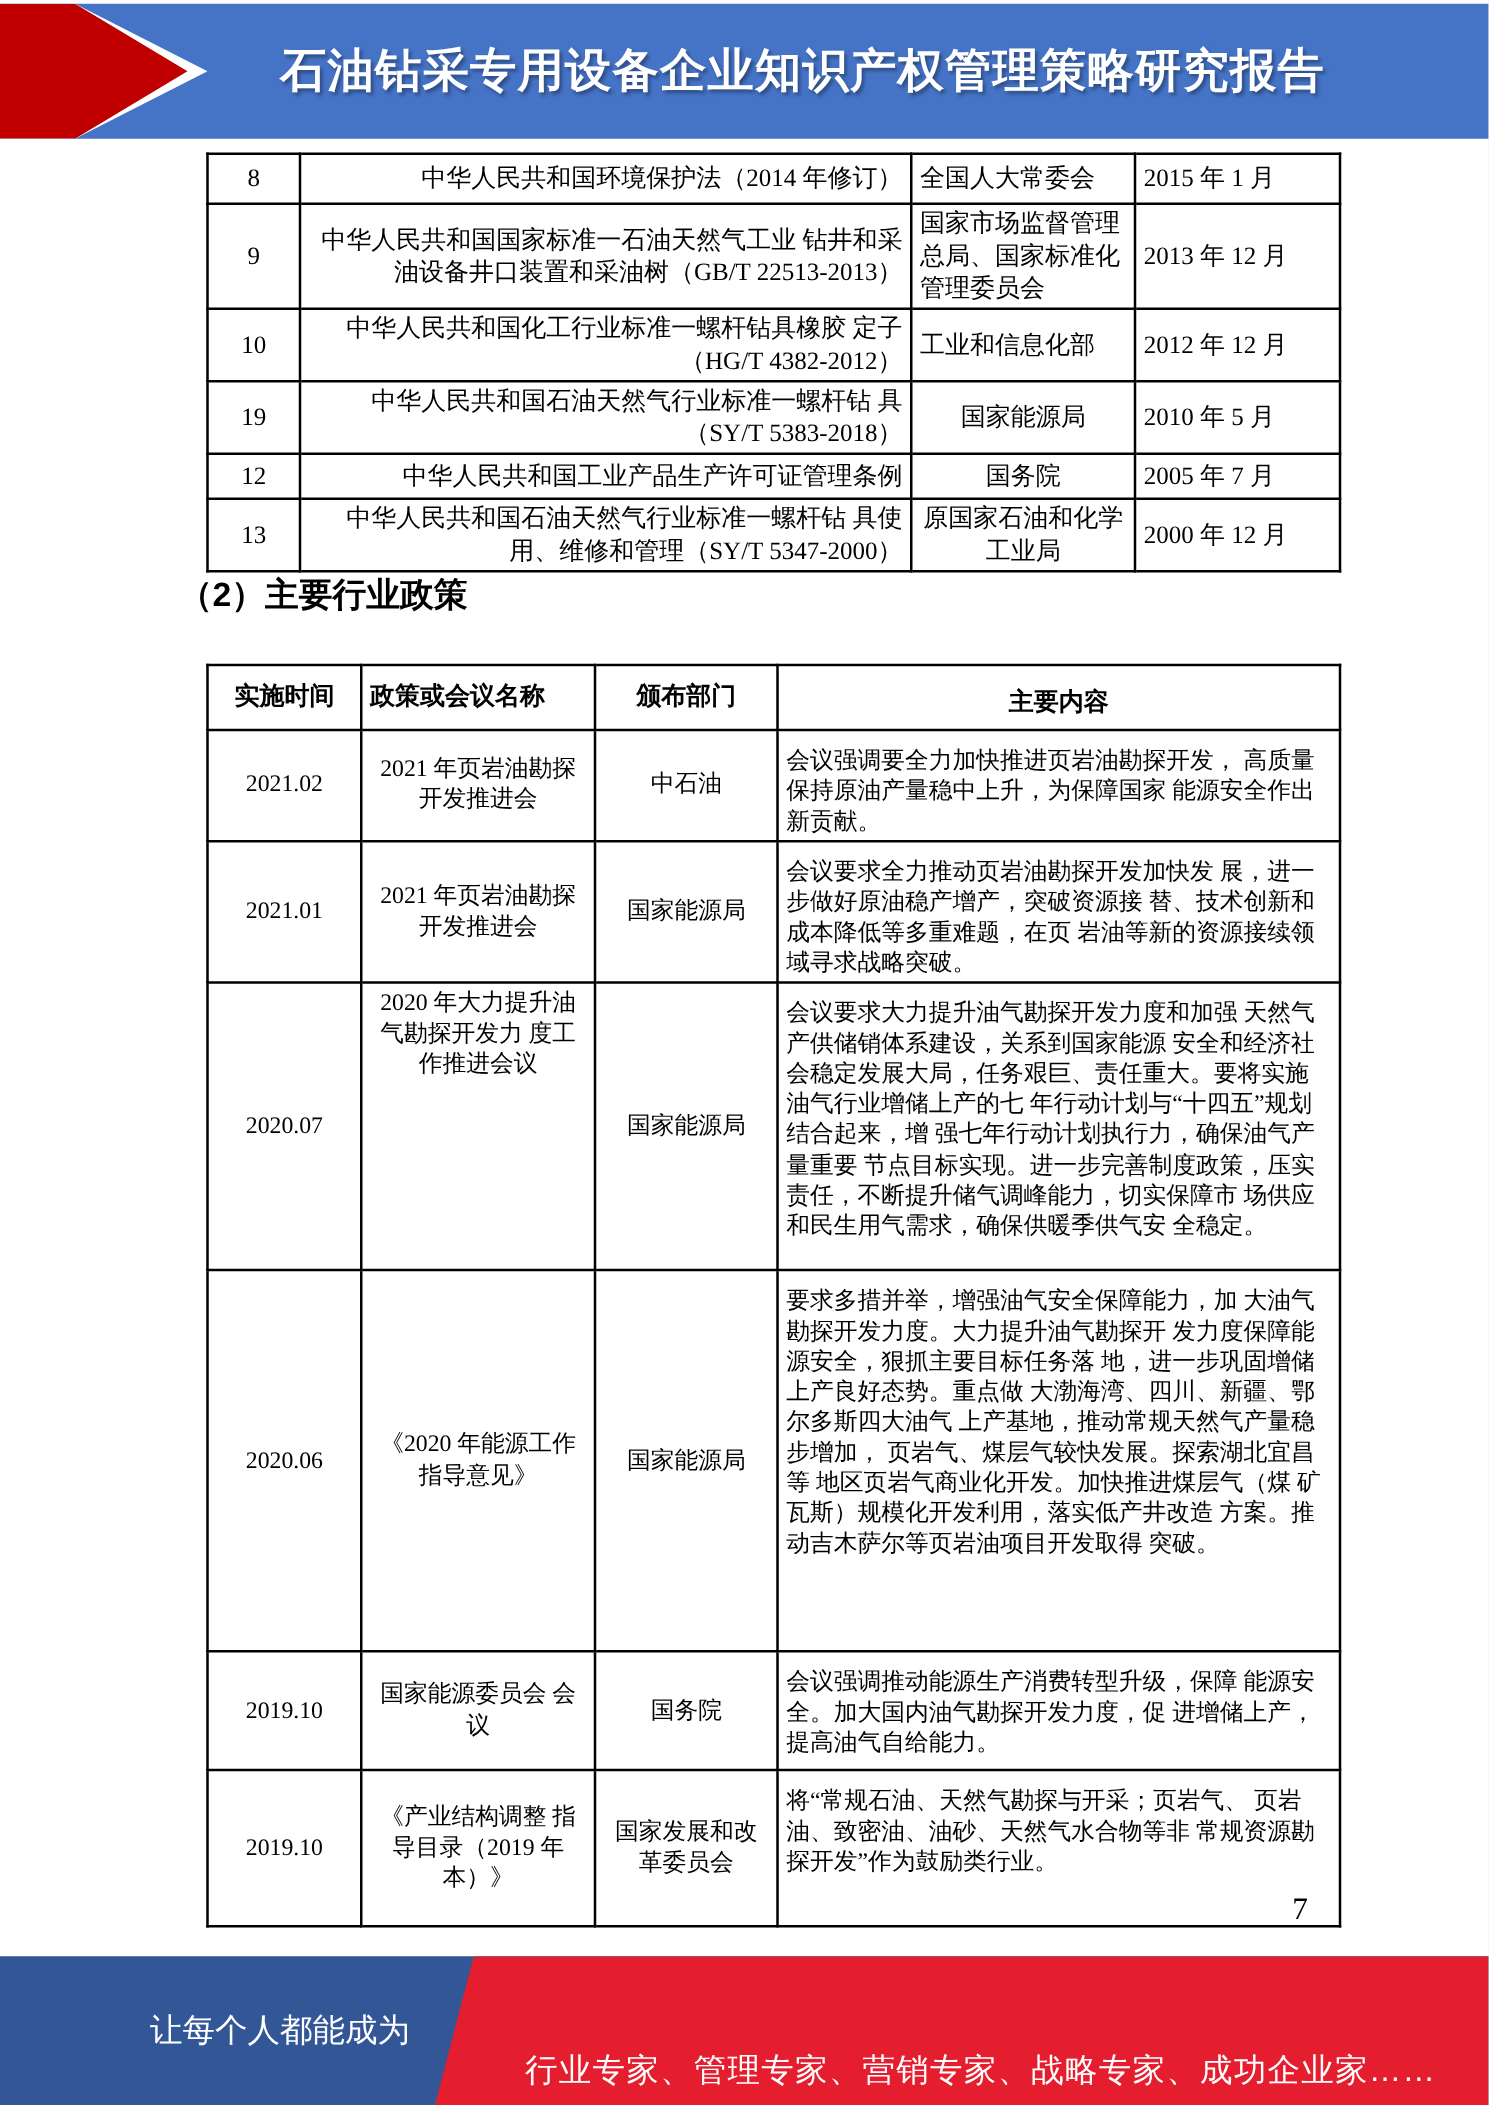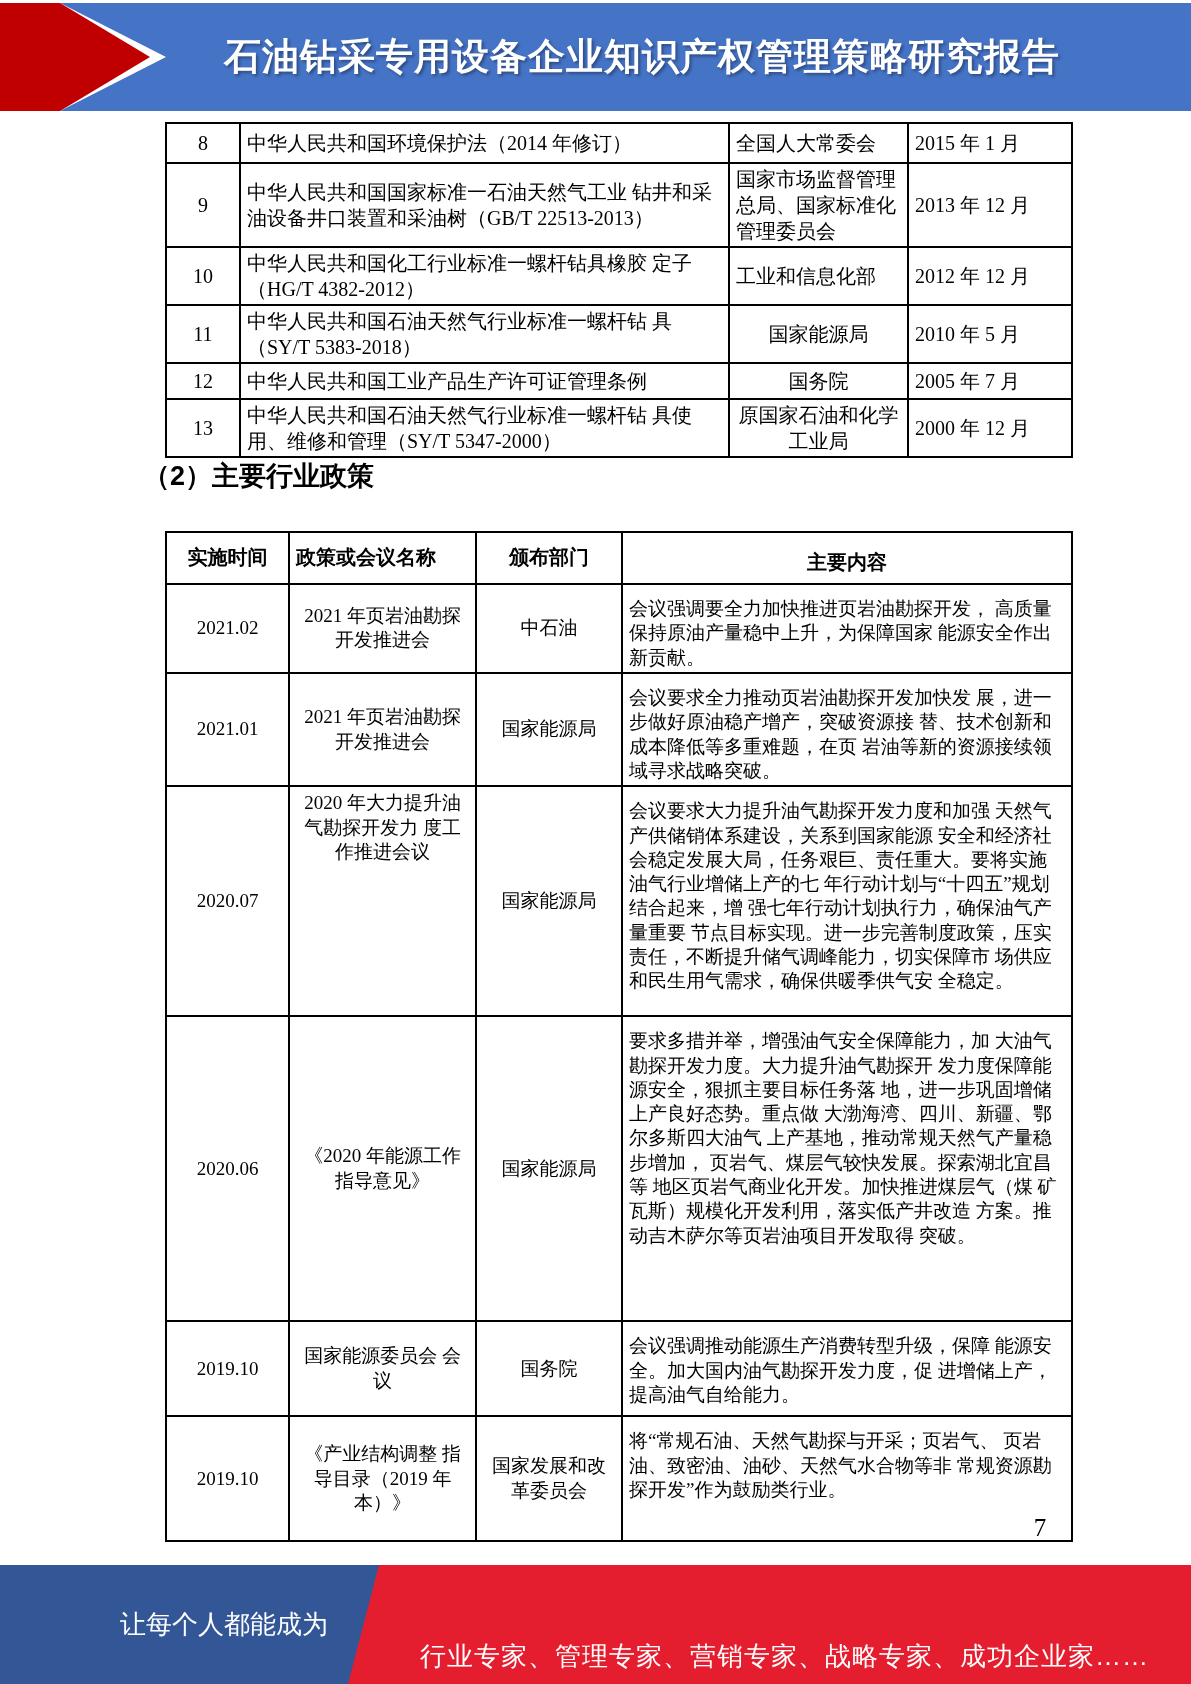--- a/index.html
+++ b/index.html
@@ -14,21 +14,21 @@
   .arrow-white{position:absolute;left:0;top:0;height:108px;width:166px;background:#ffffff;
         clip-path:polygon(0 0,60px 0,166px 50%,60px 100%,0 100%);}
   .arrow-red{position:absolute;left:0;top:0;height:108px;width:150px;background:#c00000;
         clip-path:polygon(0 0,60px 0,150px 50%,60px 100%,0 100%);}
 
   
   table{border-collapse:collapse;table-layout:fixed;background:#fff;}
   td,th{border:2px solid #000;padding:2px 6px;vertical-align:middle;overflow:hidden;}
   .t1{position:absolute;top:122px;left:165px;width:866px;font-size:20px;line-height:1.3;}
   .t1 .c-no{width:60px;text-align:center;}
-  .t1 .c-name{width:475px;text-align:left;}
+  .t1 .c-name{width:475px;text-align:right;}
   .t1 .c-dept{width:165px;}
   .t1 .c-date{width:150px;text-align:left;}
   .t1 .dept-left{text-align:left;}
   .t1 .dept-center{text-align:center;}
 
   .t2{position:absolute;top:531px;left:165px;width:866px;font-size:19px;line-height:1.28;}
   .t2 th{font-weight:bold;font-size:20px;text-align:center;height:36px;}
   .t2 th.h-name{text-align:left;}
   .t2 .c-date{width:109px;text-align:center;}
   .t2 .c-policy{width:173px;text-align:center;}
@@ -78,21 +78,21 @@
       <td class="c-dept dept-left">国家市场监督管理总局、国家标准化管理委员会</td>
       <td class="c-date">2013 年 12 月</td>
     </tr>
     <tr style="height:55px;">
       <td class="c-no">10</td>
       <td class="c-name">中华人民共和国化工行业标准一螺杆钻具橡胶 定子（HG/T 4382-2012）</td>
       <td class="c-dept dept-left">工业和信息化部</td>
       <td class="c-date">2012 年 12 月</td>
     </tr>
     <tr style="height:55px;">
-      <td class="c-no">11</td>
+      <td class="c-no">19</td>
       <td class="c-name">中华人民共和国石油天然气行业标准一螺杆钻 具（SY/T 5383-2018）</td>
       <td class="c-dept dept-center">国家能源局</td>
       <td class="c-date">2010 年 5 月</td>
     </tr>
     <tr style="height:36px;">
       <td class="c-no">12</td>
       <td class="c-name">中华人民共和国工业产品生产许可证管理条例</td>
       <td class="c-dept dept-center">国务院</td>
       <td class="c-date">2005 年 7 月</td>
     </tr>

